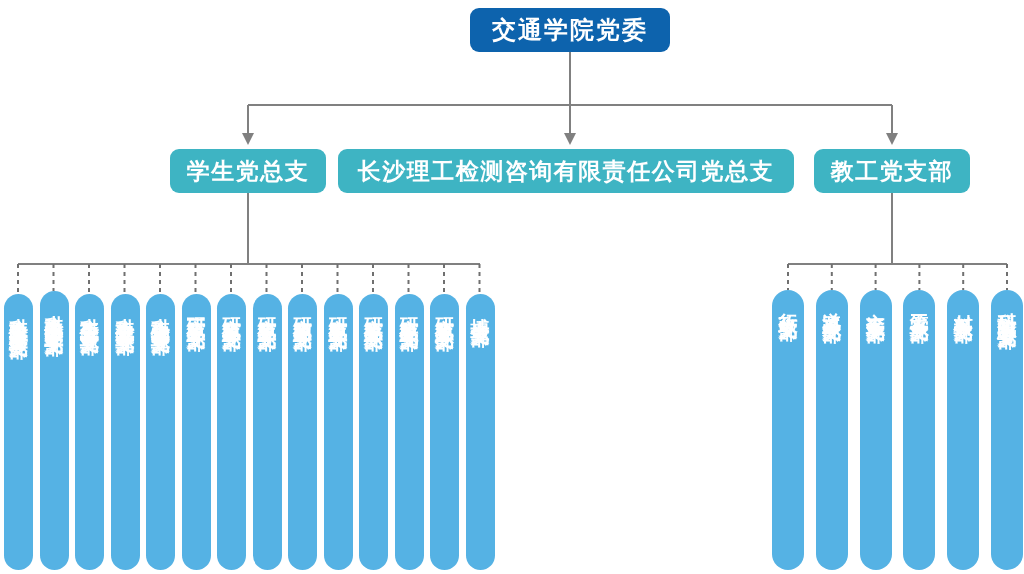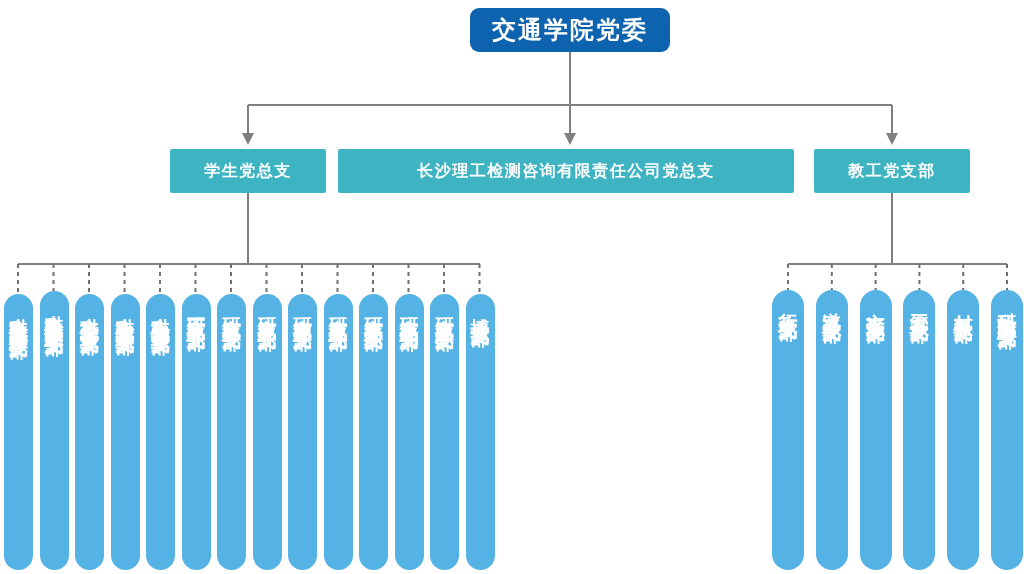--- a/index.html
+++ b/index.html
@@ -40,22 +40,22 @@
     z-index: 3;
   }
   .node-root {
     background: #0d63ad;
     border-radius: 9px;
     font-size: 24px;
     letter-spacing: 2px;
   }
   .node-l2 {
     background: #3eb4c3;
-    border-radius: 2px;
-    font-size: 16px;
+    border-radius: 9px;
+    font-size: 23px;
     letter-spacing: 1.5px;
   }
   .node-leaf {
     background: #55b2e4;
     border-radius: 22px;
     font-size: 19px;
     writing-mode: vertical-rl;
     text-orientation: upright;
     letter-spacing: 2px;
     line-height: 1.05;

